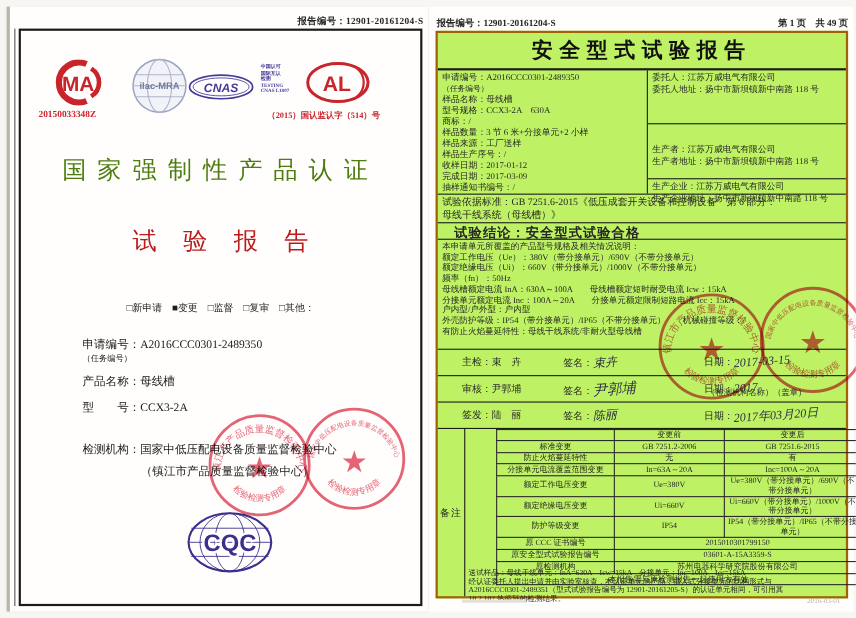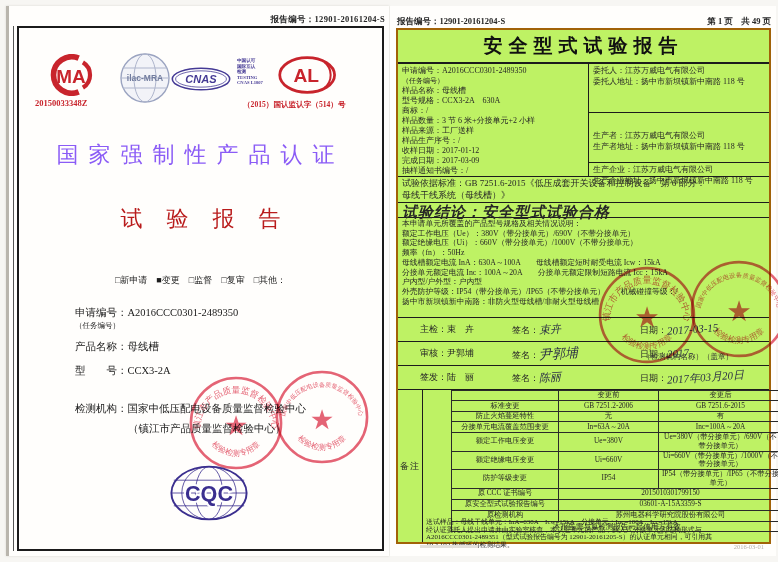--- a/index.html
+++ b/index.html
@@ -10,42 +10,42 @@
     color:#262626;
   }
   .abs{position:absolute;}
   .pre{white-space:pre-line;}
   .page{position:absolute;background:#fffefc;}
   
   #pageL{left:6px;top:6px;width:380px;height:550px;border-left:3px solid #b9b5ad;box-shadow:0 0 2px #d8d5cf;}
   #pageL .repno{right:4px;top:8px;font-size:8.5px;font-weight:bold;letter-spacing:.3px;}
   .lframe{position:absolute;left:8px;top:20px;width:363px;height:521px;border:2px solid #1b1b1b;}
   .lframe:before{content:"";position:absolute;left:-6px;top:-2px;bottom:-2px;width:1px;background:#555;}
-  .ltitle1{left:0;right:0;top:112px;text-align:center;font-size:22px;letter-spacing:10px;color:#8b5cf6;}
+  .ltitle1{left:0;right:0;top:112px;text-align:center;font-size:22px;letter-spacing:10px;color:#4d7c0f;}
   .ltitle2{left:0;right:0;top:176px;text-align:center;font-size:22px;letter-spacing:24px;text-indent:24px;color:#b91c1c;}
   .applyrow{left:0;right:0;top:246px;text-align:center;font-size:9px;color:#1d1d1d;}
   .lfield{left:56px;font-size:10.5px;color:#1a1a1a;}
   .redtxt{color:#c8242c;font-weight:bold;}
   .bluetxt{color:#453a95;}
   
   #pageR{left:390px;top:6px;width:386px;height:550px;}
   #pageR .repno{left:7px;top:10px;font-size:8.5px;font-weight:bold;}
   #pageR .pgno{right:5px;top:10px;font-size:8.5px;font-weight:bold;}
   .rframe{position:absolute;left:6px;top:22px;width:371px;height:512px;border:2px solid #a16207;display:flex;flex-direction:column;background:#bef264;}
   .r-title{height:32px;flex:none;display:flex;align-items:center;justify-content:center;
     font-size:19px;font-weight:bold;letter-spacing:6px;border-bottom:2px solid #1c1c1c;color:#111;}
   .r-info{height:112px;flex:none;display:flex;border-bottom:1px solid #1c1c1c;}
   .info-l{width:186px;flex:none;border-right:1px solid #1c1c1c;padding:2px 0 0 4px;font-size:8px;line-height:10px;}
   .info-r{flex:1;display:flex;flex-direction:column;font-size:8px;line-height:10.5px;}
   .info-r .grp{padding:2px 2px 0 4px;}
   .g1{height:46px;flex:none;border-bottom:1px solid #1c1c1c;}
   .g2{height:31px;flex:none;border-bottom:1px solid #1c1c1c;margin-top:16px;}
   .g3{flex:1;}
   .r-std{height:25px;flex:none;border-bottom:1px solid #1c1c1c;font-size:9px;line-height:12px;padding:0 4px;}
-  .r-concl{height:14px;flex:none;border-bottom:1px solid #1c1c1c;font-size:15px;padding-left:4px;font-weight:bold;letter-spacing:1px;font-style:italic;}
+  .r-concl{height:14px;flex:none;border-bottom:1px solid #1c1c1c;font-size:12px;padding-left:15px;font-weight:bold;letter-spacing:1px;}
   .r-cover{height:98px;flex:none;border-bottom:1px solid #1c1c1c;padding:1px 4px 0;font-size:7.8px;}
   .r-cover div{line-height:9.7px;}
   .r-signwrap{flex:none;position:relative;}
   .srow{height:23px;display:flex;align-items:center;border-bottom:1px solid #1c1c1c;font-size:9px;}
   .srole{width:92px;flex:none;padding-left:22px;}
   .ssign{width:128px;flex:none;}
   .sdate{flex:1;}
   .hand{font-family:cursive;color:#2a2f45;font-size:11px;display:inline-block;transform:rotate(-4deg);font-style:italic;}
   .sealnote{position:absolute;left:245px;top:34px;font-size:7.5px;color:#333;}
   .r-notes{flex:1;display:flex;}
@@ -183,21 +183,21 @@
 
     <div class="r-cover">
       <div>本申请单元所覆盖的产品型号规格及相关情况说明：</div>
       <div>额定工作电压（Ue）：380V（带分接单元）/690V（不带分接单元）</div>
       <div>额定绝缘电压（Ui）：660V（带分接单元）/1000V（不带分接单元）</div>
       <div>频率（fn）：50Hz</div>
       <div>母线槽额定电流 InA：630A～100A　　母线槽额定短时耐受电流 Icw：15kA</div>
       <div>分接单元额定电流 Inc：100A～20A　　分接单元额定限制短路电流 Icc：15kA</div>
       <div>户内型/户外型：户内型</div>
       <div>外壳防护等级：IP54（带分接单元）/IP65（不带分接单元）　　机械碰撞等级：/</div>
-      <div>扬中市新坝镇新中南路：非防火型母线槽/非耐火型母线槽</div>
+      <div>有防止火焰蔓延特性：母线干线系统/非耐火型母线槽</div>
     </div>
 
     <div class="r-signwrap">
       <div class="srow">
         <span class="srole">主检：束　卉</span>
         <span class="ssign"><span>签名：</span><span class="hand">束卉</span></span>
         <span class="sdate"><span>日期：</span><span class="hand">2017-03-15</span></span>
       </div>
       <div class="srow">
         <span class="srole">审核：尹郭埔</span>

